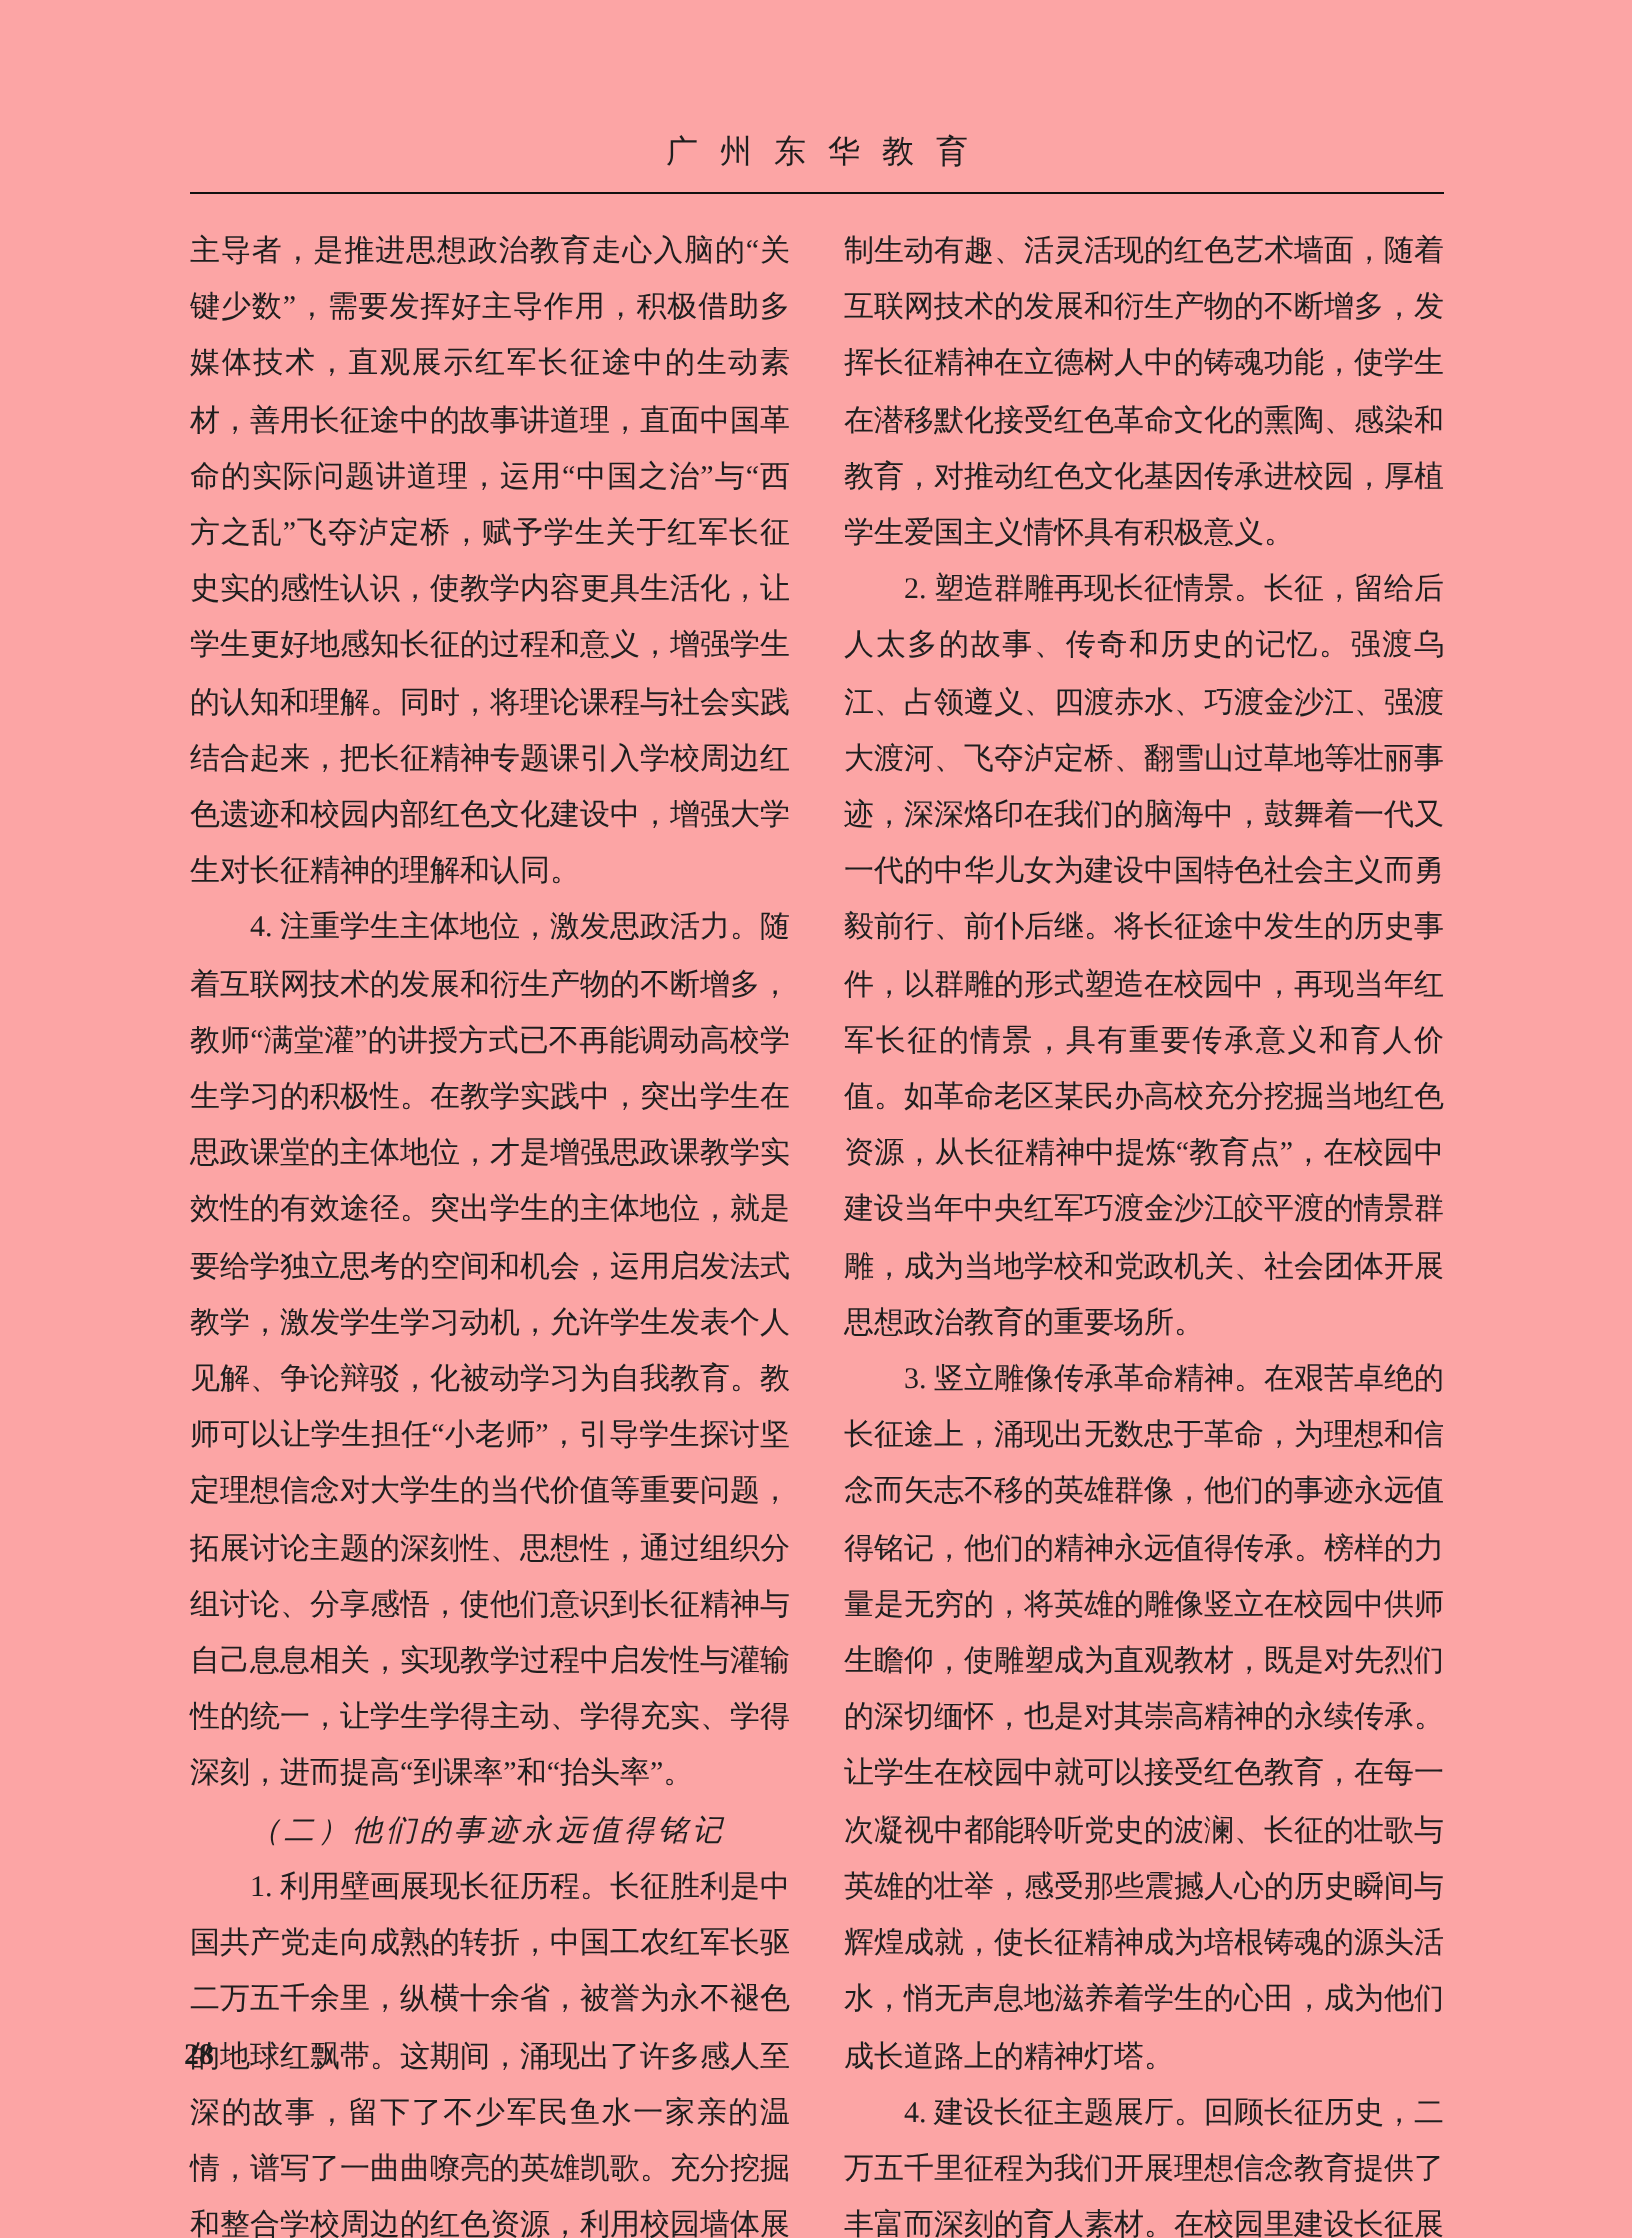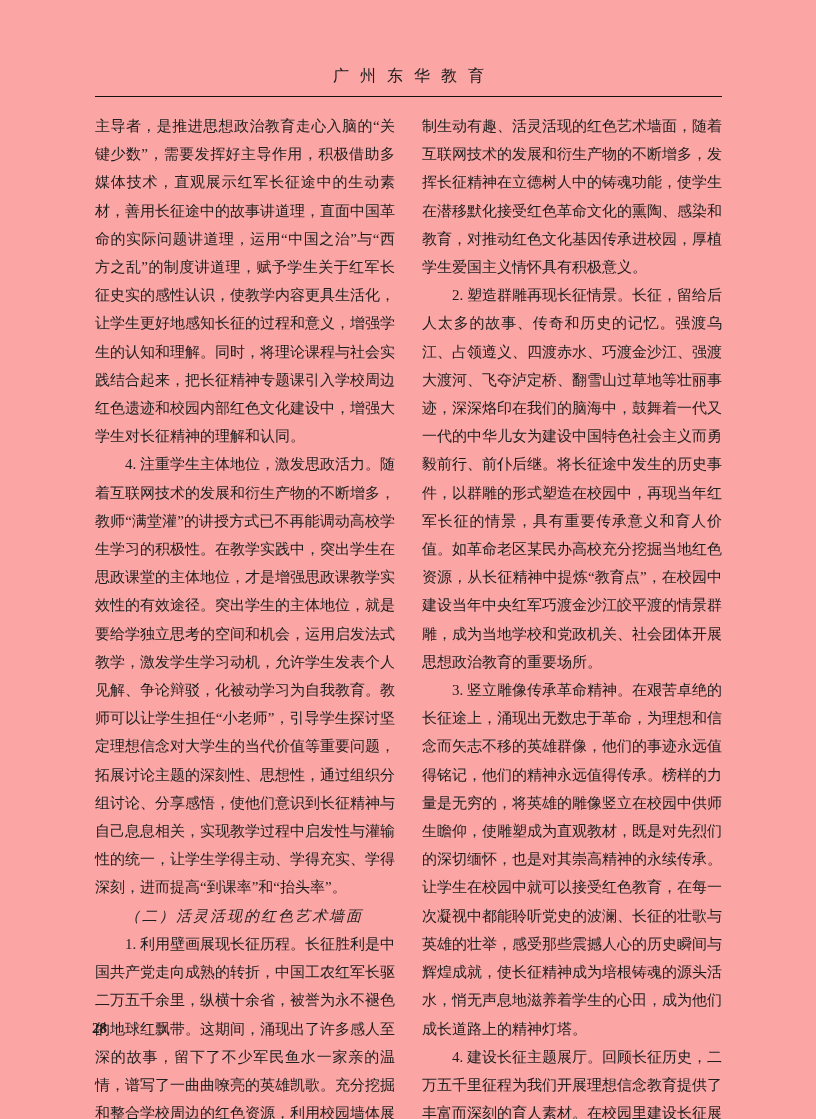--- a/index.html
+++ b/index.html
@@ -71,23 +71,23 @@
 
 <div class="page">
 
   <div class="header-title">广州东华教育</div>
 
   <div class="header-rule"></div>
 
   <div class="columns">
 
     <div class="column">
-      <p>主导者，是推进思想政治教育走心入脑的“关键少数”，需要发挥好主导作用，积极借助多媒体技术，直观展示红军长征途中的生动素材，善用长征途中的故事讲道理，直面中国革命的实际问题讲道理，运用“中国之治”与“西方之乱”的制度讲道理，赋予学生关于红军长征史实的感性认识，使教学内容更具生活化，让学生更好地感知长征的过程和意义，增强学生的认知和理解。同时，将理论课程与社会实践结合起来，把长征精神专题课引入学校周边红色遗迹和校园内部红色文化建设中，增强大学生对长征精神的理解和认同。</p>
+      <p>主导者，是推进思想政治教育走心入脑的“关键少数”，需要发挥好主导作用，积极借助多媒体技术，直观展示红军长征途中的生动素材，善用长征途中的故事讲道理，直面中国革命的实际问题讲道理，运用“中国之治”与“西方之乱”飞夺泸定桥，赋予学生关于红军长征史实的感性认识，使教学内容更具生活化，让学生更好地感知长征的过程和意义，增强学生的认知和理解。同时，将理论课程与社会实践结合起来，把长征精神专题课引入学校周边红色遗迹和校园内部红色文化建设中，增强大学生对长征精神的理解和认同。</p>
       <p class="para-indent">4. 注重学生主体地位，激发思政活力。随着互联网技术的发展和衍生产物的不断增多，教师“满堂灌”的讲授方式已不再能调动高校学生学习的积极性。在教学实践中，突出学生在思政课堂的主体地位，才是增强思政课教学实效性的有效途径。突出学生的主体地位，就是要给学独立思考的空间和机会，运用启发法式教学，激发学生学习动机，允许学生发表个人见解、争论辩驳，化被动学习为自我教育。教师可以让学生担任“小老师”，引导学生探讨坚定理想信念对大学生的当代价值等重要问题，拓展讨论主题的深刻性、思想性，通过组织分组讨论、分享感悟，使他们意识到长征精神与自己息息相关，实现教学过程中启发性与灌输性的统一，让学生学得主动、学得充实、学得深刻，进而提高“到课率”和“抬头率”。</p>
-      <p class="para-indent section-heading">（二）活灵活现的红色艺术墙面</p>
+      <p class="para-indent section-heading">（二）他们的事迹永远值得铭记</p>
       <p class="para-indent">1. 利用壁画展现长征历程。长征胜利是中国共产党走向成熟的转折，中国工农红军长驱二万五千余里，纵横十余省，被誉为永不褪色的地球红飘带。这期间，涌现出了许多感人至深的故事，留下了不少军民鱼水一家亲的温情，谱写了一曲曲嘹亮的英雄凯歌。充分挖掘和整合学校周边的红色资源，利用校园墙体展示中国工农红军长征途中的重要历史事件，通过绘</p>
     </div>
 
     <div class="column">
       <p>制生动有趣、活灵活现的红色艺术墙面，随着互联网技术的发展和衍生产物的不断增多，发挥长征精神在立德树人中的铸魂功能，使学生在潜移默化接受红色革命文化的熏陶、感染和教育，对推动红色文化基因传承进校园，厚植学生爱国主义情怀具有积极意义。</p>
       <p class="para-indent">2. 塑造群雕再现长征情景。长征，留给后人太多的故事、传奇和历史的记忆。强渡乌江、占领遵义、四渡赤水、巧渡金沙江、强渡大渡河、飞夺泸定桥、翻雪山过草地等壮丽事迹，深深烙印在我们的脑海中，鼓舞着一代又一代的中华儿女为建设中国特色社会主义而勇毅前行、前仆后继。将长征途中发生的历史事件，以群雕的形式塑造在校园中，再现当年红军长征的情景，具有重要传承意义和育人价值。如革命老区某民办高校充分挖掘当地红色资源，从长征精神中提炼“教育点”，在校园中建设当年中央红军巧渡金沙江皎平渡的情景群雕，成为当地学校和党政机关、社会团体开展思想政治教育的重要场所。</p>
       <p class="para-indent">3. 竖立雕像传承革命精神。在艰苦卓绝的长征途上，涌现出无数忠于革命，为理想和信念而矢志不移的英雄群像，他们的事迹永远值得铭记，他们的精神永远值得传承。榜样的力量是无穷的，将英雄的雕像竖立在校园中供师生瞻仰，使雕塑成为直观教材，既是对先烈们的深切缅怀，也是对其崇高精神的永续传承。让学生在校园中就可以接受红色教育，在每一次凝视中都能聆听党史的波澜、长征的壮歌与英雄的壮举，感受那些震撼人心的历史瞬间与辉煌成就，使长征精神成为培根铸魂的源头活水，悄无声息地滋养着学生的心田，成为他们成长道路上的精神灯塔。</p>
       <p class="para-indent">4. 建设长征主题展厅。回顾长征历史，二万五千里征程为我们开展理想信念教育提供了丰富而深刻的育人素材。在校园里建设长征展厅，是高校开展红色文化教育的重要载体，是</p>
     </div>
 

